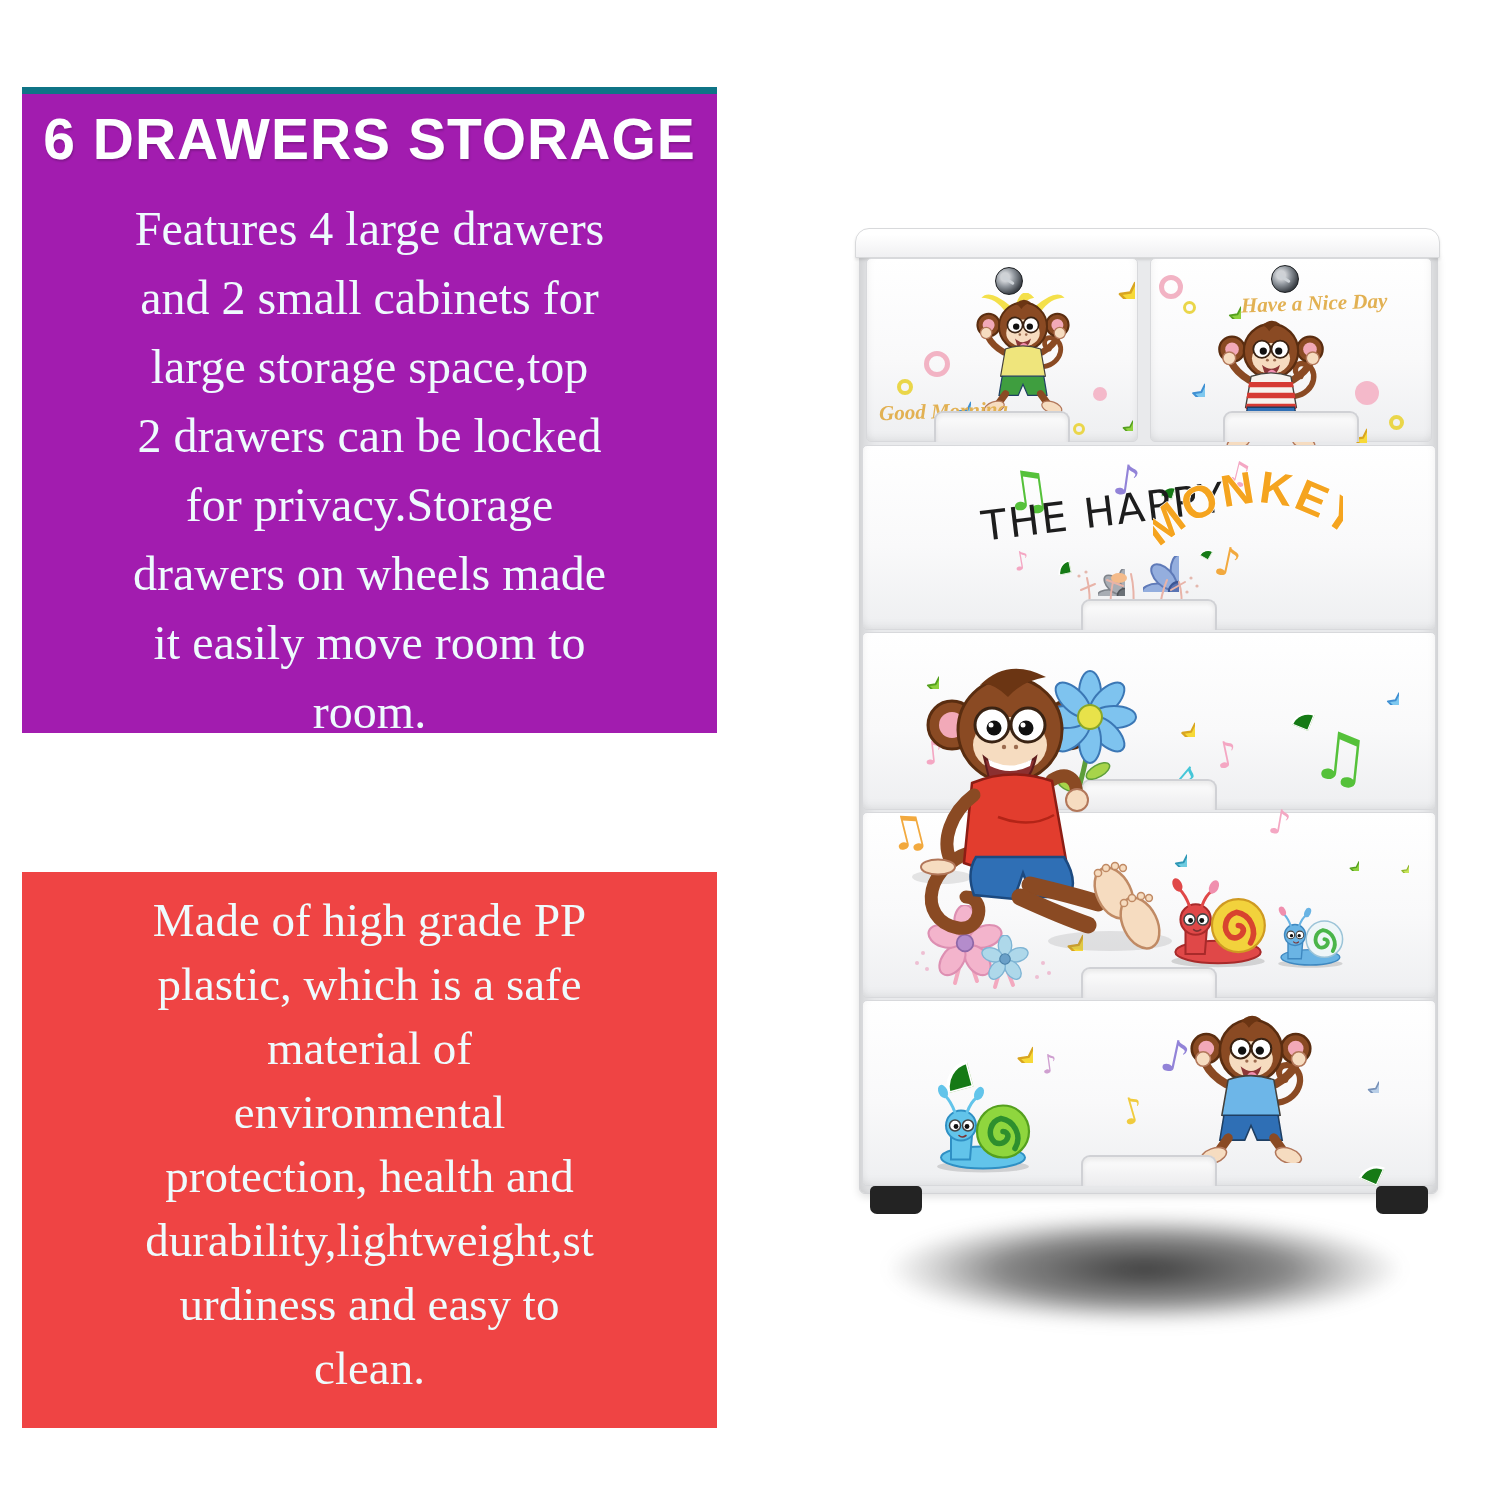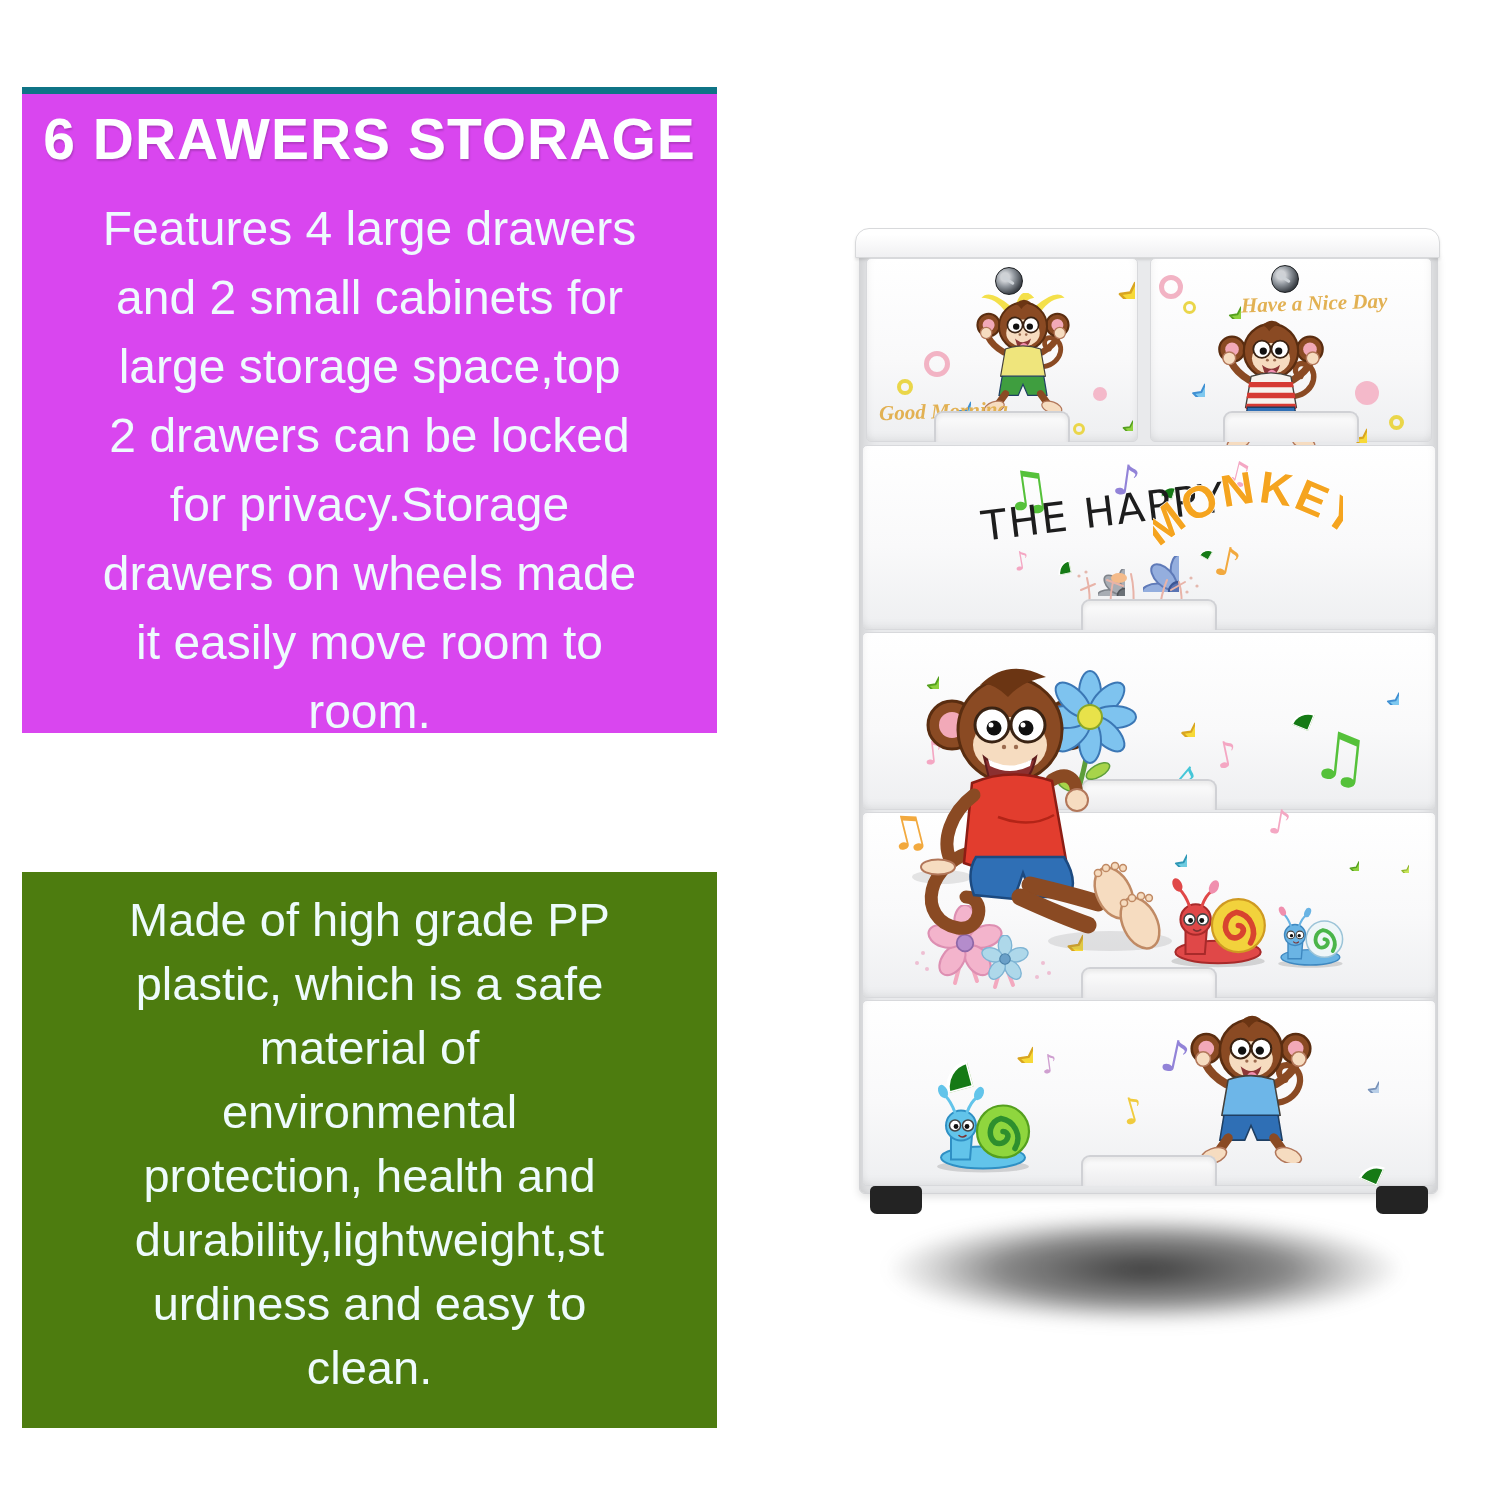--- a/index.html
+++ b/index.html
@@ -1,27 +1,27 @@
 <!DOCTYPE html>
 <html><head>
 <meta charset="utf-8">
 <style>
   html,body{margin:0;padding:0;}
   .page{position:relative;width:1500px;height:1500px;background:#ffffff;overflow:hidden;
         font-family:"Liberation Sans",sans-serif;}
   
   .panel{position:absolute;left:22px;width:695px;color:#ecfafb;text-align:center;}
-  .box1{top:87px;height:646px;background:#d946ef;border-top:7px solid #0f7486;box-sizing:border-box;}
+  .box1{top:87px;height:646px;background:#a21caf;border-top:7px solid #0f7486;box-sizing:border-box;}
   .panel-title{margin-top:12px;font-size:57px;font-weight:700;letter-spacing:1px;color:#fdffff;
                text-shadow:1px 2px 2px rgba(0,0,0,.18);}
-  .panel-body{white-space:pre-line;font-size:48px;line-height:69px;margin-top:22px;color:#eefbfd;}
+  .panel-body{white-space:pre-line;font-size:48px;line-height:69px;margin-top:22px;color:#eefbfd;font-family:Liberation Serif, serif;}
   .green-bar{position:absolute;left:22px;top:790px;width:695px;height:82px;background:#8cbf2f;
              display:flex;align-items:center;justify-content:center;font-size:44px;font-weight:700;
              color:#ffffff;letter-spacing:.5px;text-shadow:1px 2px 2px rgba(0,0,0,.22);}
-  .box2{top:872px;height:556px;background:#4d7c0f;}
+  .box2{top:872px;height:556px;background:#ef4444;}
   .box2 .panel-body{font-size:47px;line-height:64px;margin-top:16px;}
   
   .floor-shadow{position:absolute;left:800px;top:1195px;width:690px;height:165px;filter:blur(7px);
      background:radial-gradient(ellipse 50% 45% at 50% 45%,rgba(28,28,28,.85) 0%,rgba(40,40,40,.55) 42%,
                 rgba(70,70,70,.22) 62%,rgba(120,120,120,0) 75%);}
   .cabinet{position:absolute;left:855px;top:228px;width:585px;height:994px;}
   .cab-body{position:absolute;left:4px;top:24px;width:577px;height:940px;background:#e9eaec;
             border:1px solid #d3d4d7;border-radius:6px;
             box-shadow:inset 12px 0 18px -10px rgba(0,0,0,.15),inset -12px 0 18px -10px rgba(0,0,0,.15),
                        0 3px 8px rgba(0,0,0,.12);}

